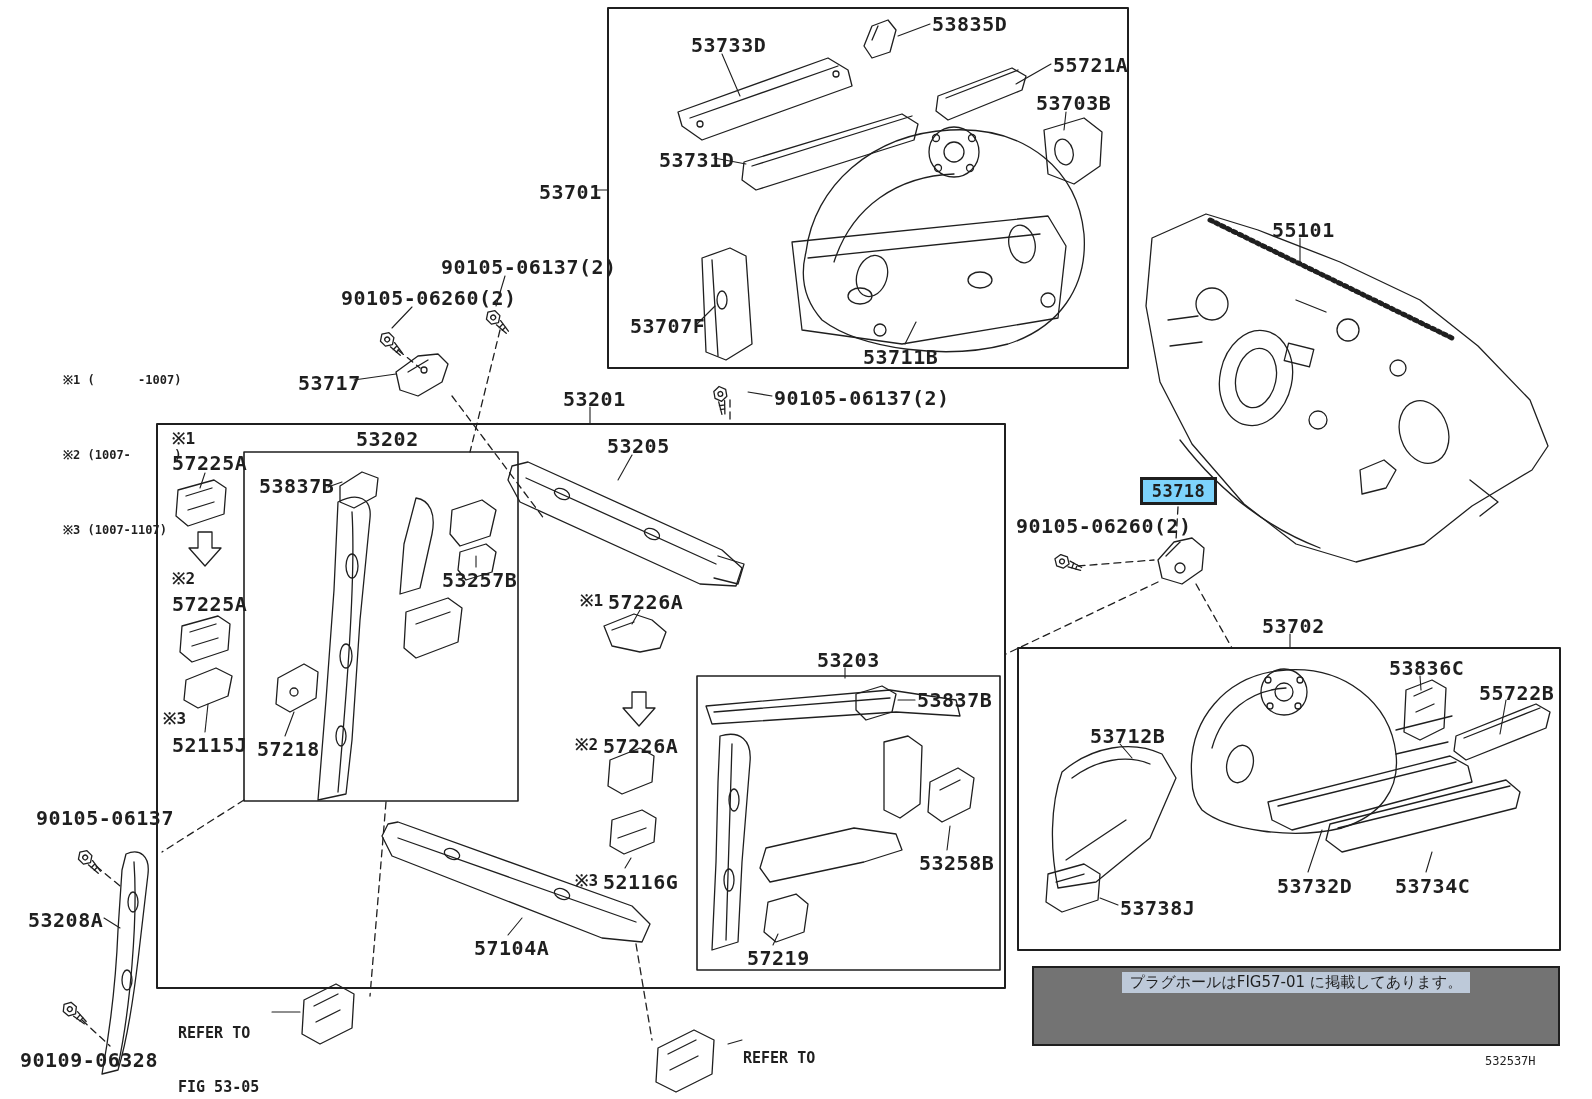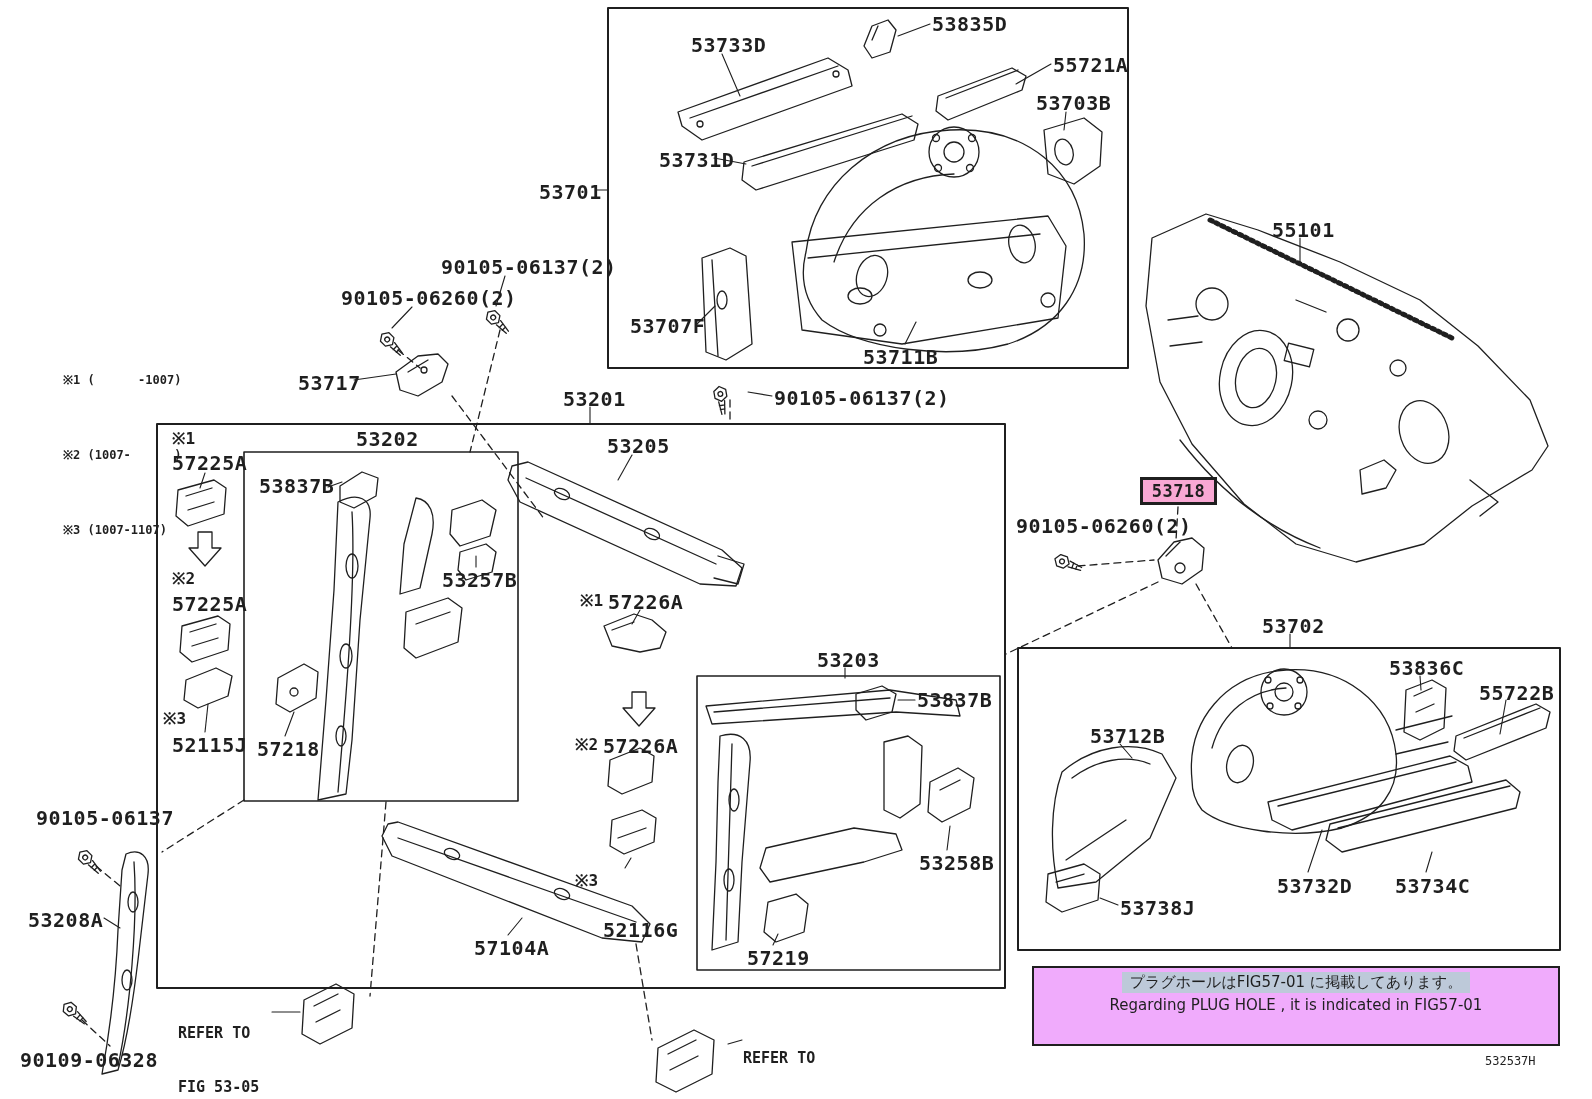--- a/index.html
+++ b/index.html
@@ -8,23 +8,23 @@
   #art{position:absolute;left:0;top:0;width:1592px;height:1099px;}
   .lbl{position:absolute;white-space:pre;line-height:1.15;}
   .k-part{font-weight:bold;font-size:20px;letter-spacing:.5px;}
   .k-mark{font-weight:bold;font-size:16px;}
   .k-code{font-size:12px;}
   #legend{position:absolute;left:63px;top:318px;font-weight:bold;font-size:12px;line-height:25px;white-space:pre;}
   .refer-block{position:absolute;font-weight:bold;font-size:15px;line-height:18px;white-space:pre;}
   #refer-a{left:178px;top:988px;}
   #refer-b{left:743px;top:1013px;}
   #hl-53718{position:absolute;left:1140px;top:477px;width:77px;height:28px;border:3px solid var(--ink,#1f1f1f);
-            display:flex;align-items:center;justify-content:center;font-weight:bold;font-size:17px;letter-spacing:.5px;box-sizing:border-box;background:#f9a8d4;}
+            display:flex;align-items:center;justify-content:center;font-weight:bold;font-size:17px;letter-spacing:.5px;box-sizing:border-box;background:#7dd3fc;}
   #note-box{position:absolute;left:1032px;top:966px;width:528px;height:80px;border:2px solid var(--ink,#1f1f1f);
-            box-sizing:border-box;text-align:center;font-family:"DejaVu Sans","Liberation Sans",sans-serif;font-size:15px;background:#f0abfc;}
+            box-sizing:border-box;text-align:center;font-family:"DejaVu Sans","Liberation Sans",sans-serif;font-size:15px;background:#737373;}
   #note-box .jp{display:inline-block;margin-top:4px;padding:1px 8px;background:var(--jphl,#bdc9d9);}
   #note-box .en{margin-top:3px;}
   #note-box .ref{display:inline-block;margin-top:4px;padding:0 12px;border:2px solid var(--ink,#1f1f1f);font-weight:bold;
                  font-family:"DejaVu Sans Mono","Liberation Mono",monospace;}
   #diagram-code{position:absolute;left:1485px;top:1055px;}
 </style>
 </head>
 <body>
 
 <div id="stage" style="--ink: #1f1f1f; --bg: #ffffff; --jphl: #bdc9d9;">
@@ -365,21 +365,21 @@
       <div class="lbl k-part" style="left: 917px; top: 689px;">53837B</div>
       <div class="lbl k-part" style="left: 1389px; top: 657px;">53836C</div>
       <div class="lbl k-part" style="left: 1479px; top: 682px;">55722B</div>
       <div class="lbl k-part" style="left: 1090px; top: 725px;">53712B</div>
       <div class="lbl k-mark" style="left: 163px; top: 710px;">※3</div>
       <div class="lbl k-part" style="left: 172px; top: 734px;">52115J</div>
       <div class="lbl k-part" style="left: 257px; top: 738px;">57218</div>
       <div class="lbl k-mark" style="left: 575px; top: 736px;">※2</div>
       <div class="lbl k-part" style="left: 603px; top: 735px;">57226A</div>
       <div class="lbl k-mark" style="left: 575px; top: 872px;">※3</div>
-      <div class="lbl k-part" style="left: 603px; top: 871px; margin-top: 48px;">52116G</div>
+      <div class="lbl k-part" style="left: 603px; top: 871px;">52116G</div>
       <div class="lbl k-part" style="left: 919px; top: 852px;">53258B</div>
       <div class="lbl k-part" style="left: 36px; top: 807px;">90105-06137</div>
       <div class="lbl k-part" style="left: 28px; top: 909px;">53208A</div>
       <div class="lbl k-part" style="left: 474px; top: 937px; text-align: center;">57104A</div>
       <div class="lbl k-part" style="left: 747px; top: 947px;">57219</div>
       <div class="lbl k-part" style="left: 1277px; top: 875px;">53732D</div>
       <div class="lbl k-part" style="left: 1395px; top: 875px;">53734C</div>
       <div class="lbl k-part" style="left: 1120px; top: 897px;">53738J</div>
       <div class="lbl k-part" style="left: 20px; top: 1049px;">90109-06328</div>
     </div>
@@ -392,18 +392,17 @@
     
   </div>
   <div id="refer-b" class="refer-block">
     <div>REFER TO</div>
     
     
   </div>
 
   <div id="note-box">
     <div><span class="jp">プラグホールはFIG57-01 に掲載してあります。</span></div>
-    <div class="en">Regarding  PLUG  HOLE , it is  indicated  in  FIG57-01</div>
   </div>
 
   <div id="diagram-code" class="lbl k-code">532537H</div>
 
 </div>
 
 </body></html>

